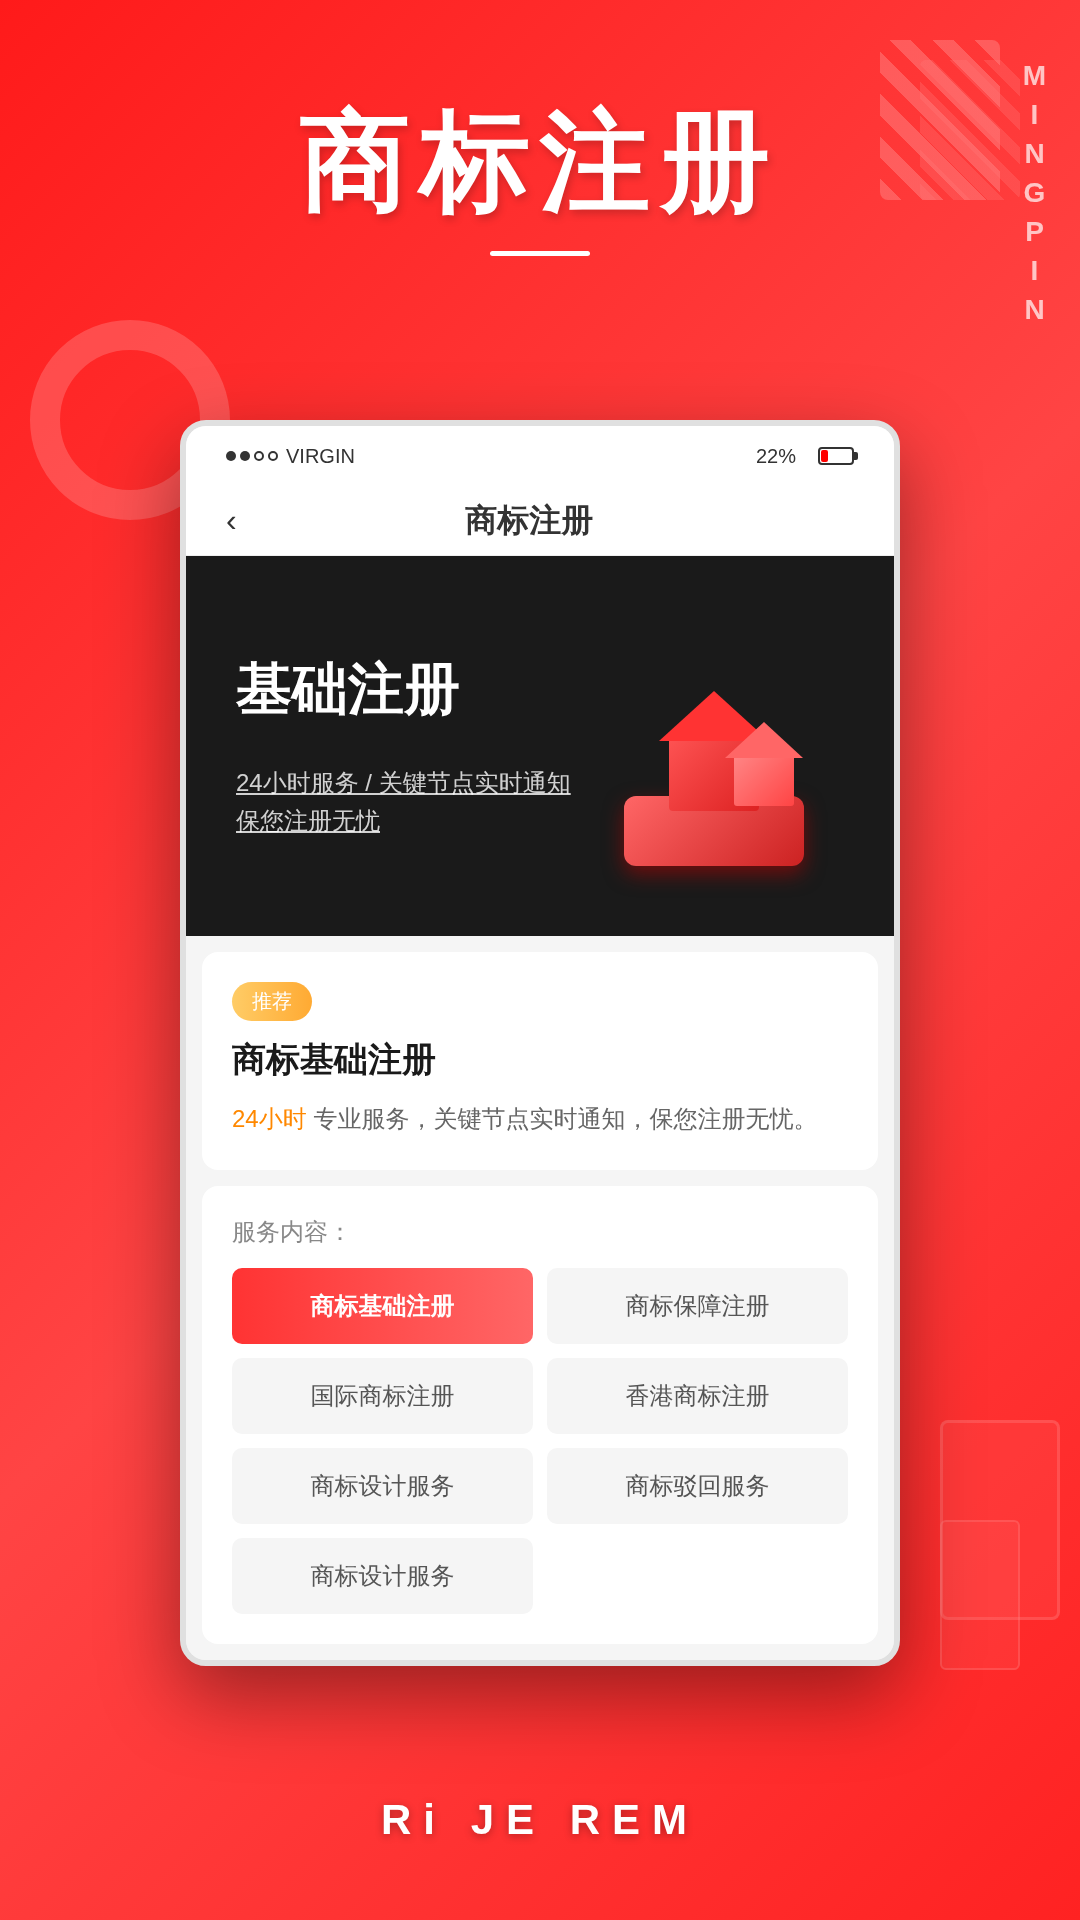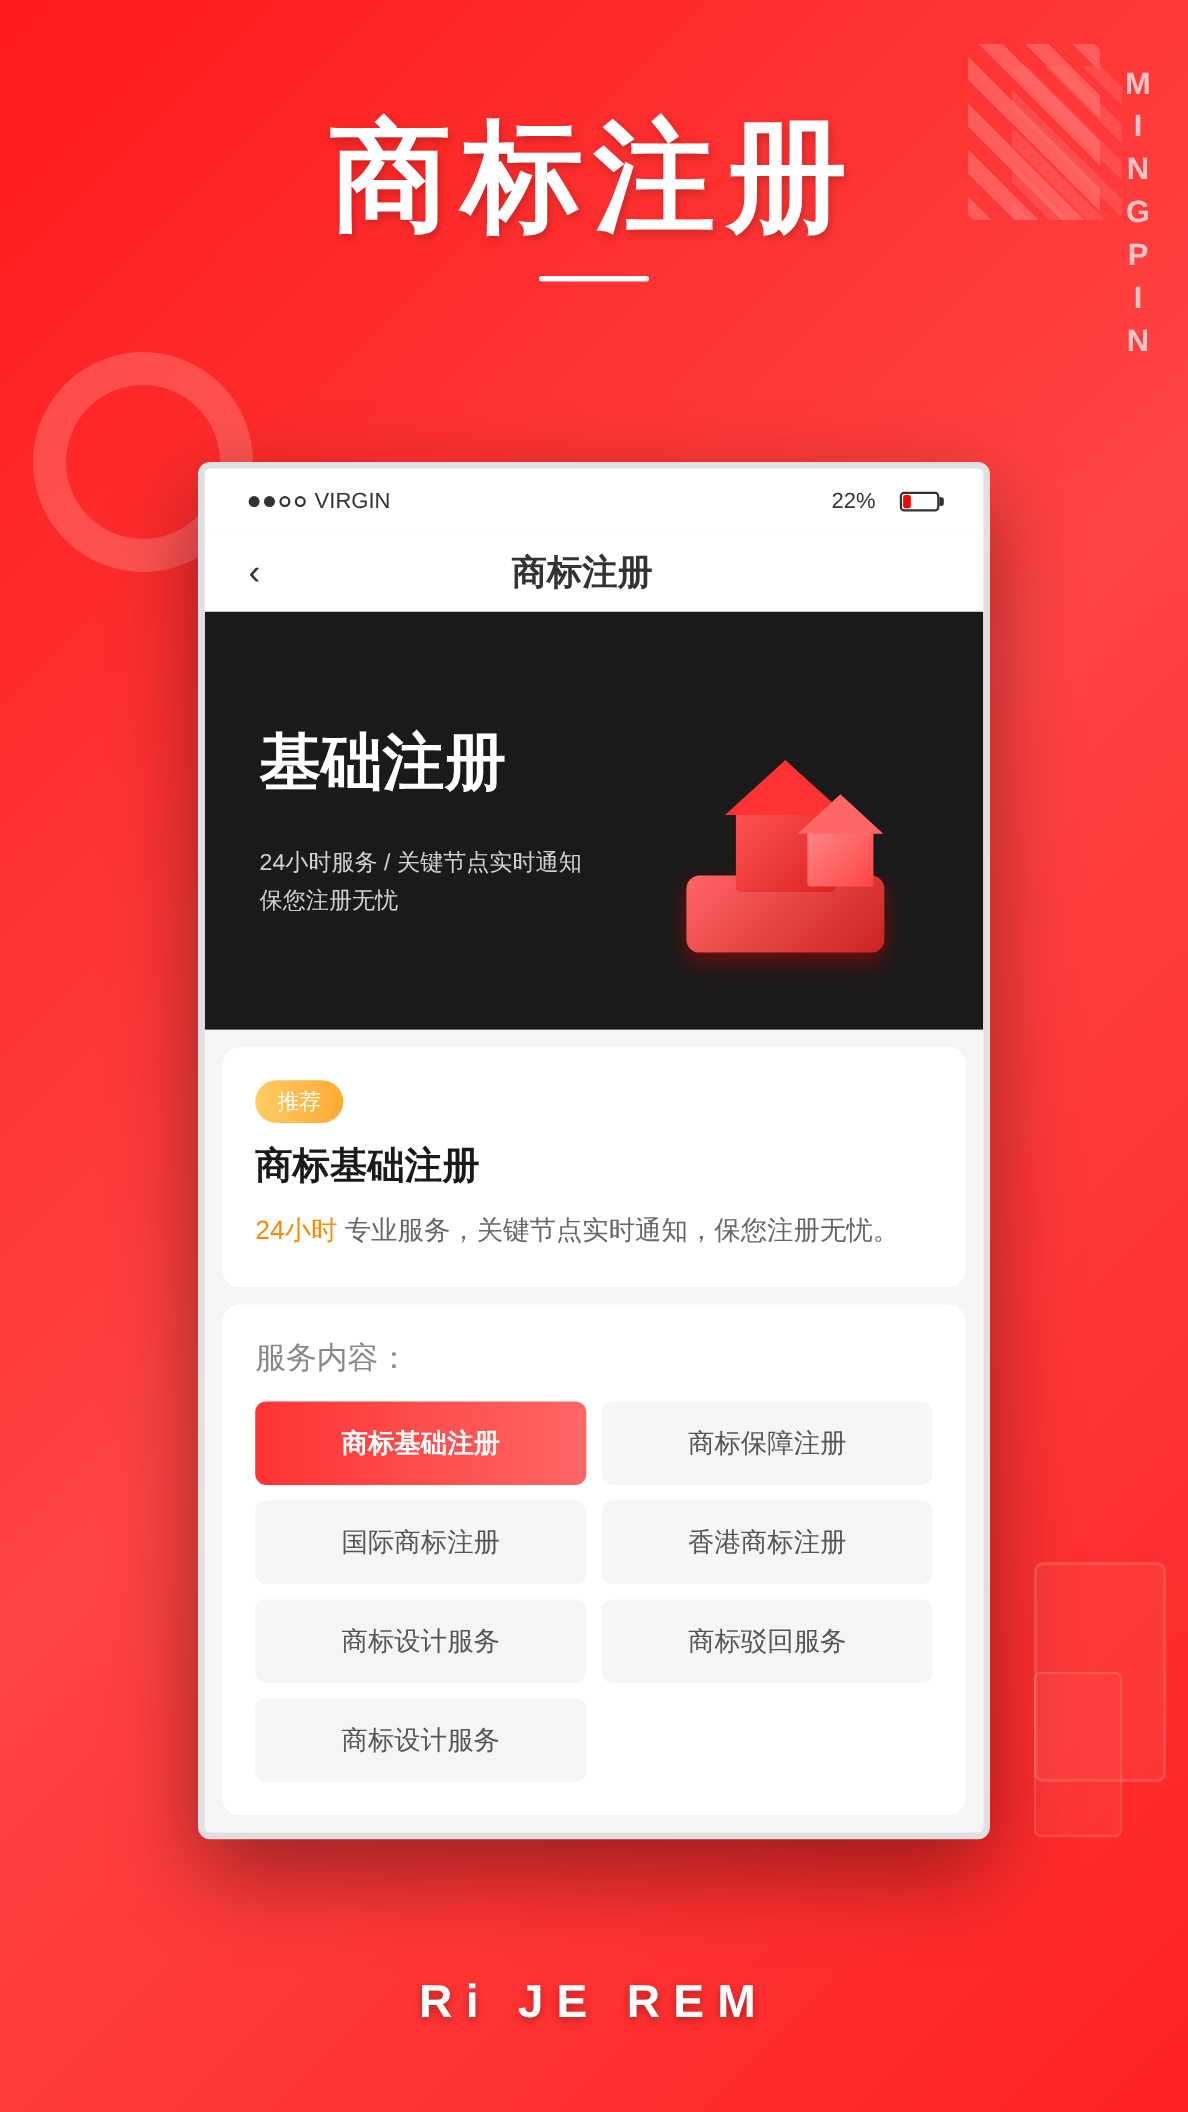--- a/index.html
+++ b/index.html
@@ -129,21 +129,21 @@
     }
 
     
     .phone-mockup {
       position: absolute;
       top: 420px;
       left: 50%;
       transform: translateX(-50%);
       width: 720px;
       background: #f0f0f0;
-      border-radius: 11px;
+      border-radius: 26px;
       box-shadow: 0 30px 80px rgba(0,0,0,0.4), inset 0 2px 4px rgba(255,255,255,0.6);
       z-index: 10;
       overflow: hidden;
       border: 6px solid #e0e0e0;
     }
 
     
     .phone-top-bar {
       background: white;
       padding: 0 40px;
@@ -246,23 +246,24 @@
       z-index: 2;
       flex: 1;
     }
     .banner-title {
       font-size: 56px;
       font-weight: 900;
       color: white;
       margin-bottom: 36px;
     }
     .banner-desc {
-      font-size: 21px;
+      font-size: 24px;
       color: rgba(255,255,255,0.8);
       line-height: 1.6;
+      text-decoration: underline;
     }
     .banner-icon-area {
       position: absolute;
       right: 20px;
       bottom: 0;
       width: 280px;
       height: 280px;
     }
 
     
@@ -356,21 +357,21 @@
     }
 
     
     .services-card {
       background: white;
       margin: 0 16px 16px;
       border-radius: 16px;
       padding: 30px;
     }
     .services-label {
-      font-size: 28px;
+      font-size: 24px;
       color: #888;
       margin-bottom: 20px;
     }
     .services-grid {
       display: grid;
       grid-template-columns: 1fr 1fr;
       gap: 14px;
     }
     .service-btn {
       padding: 22px 0;

